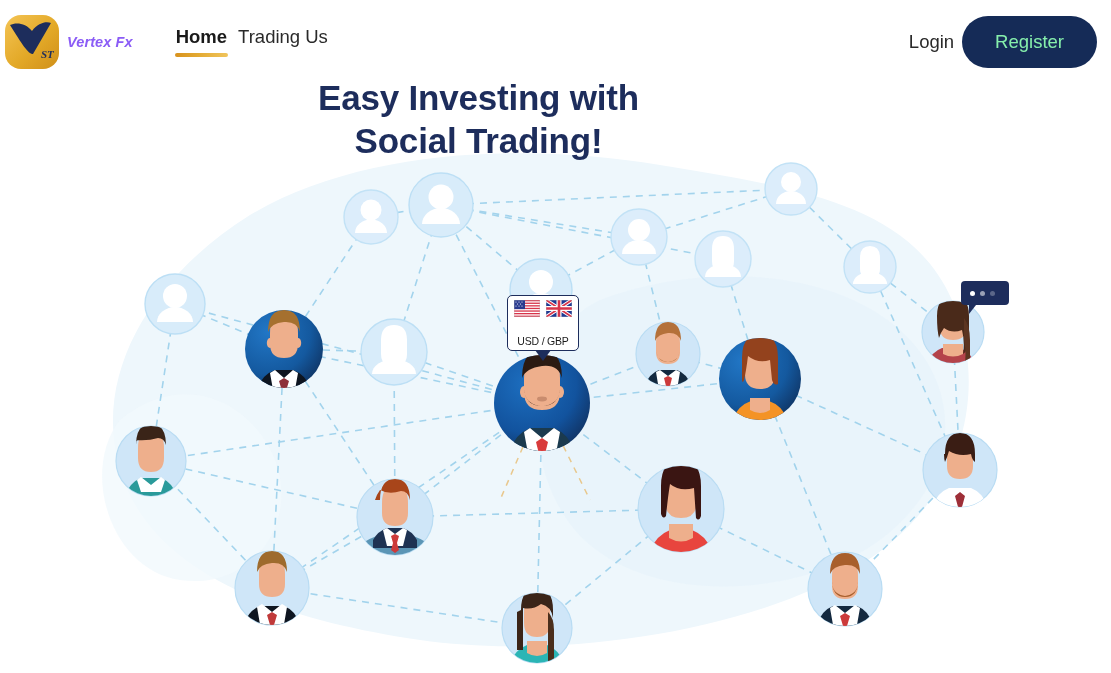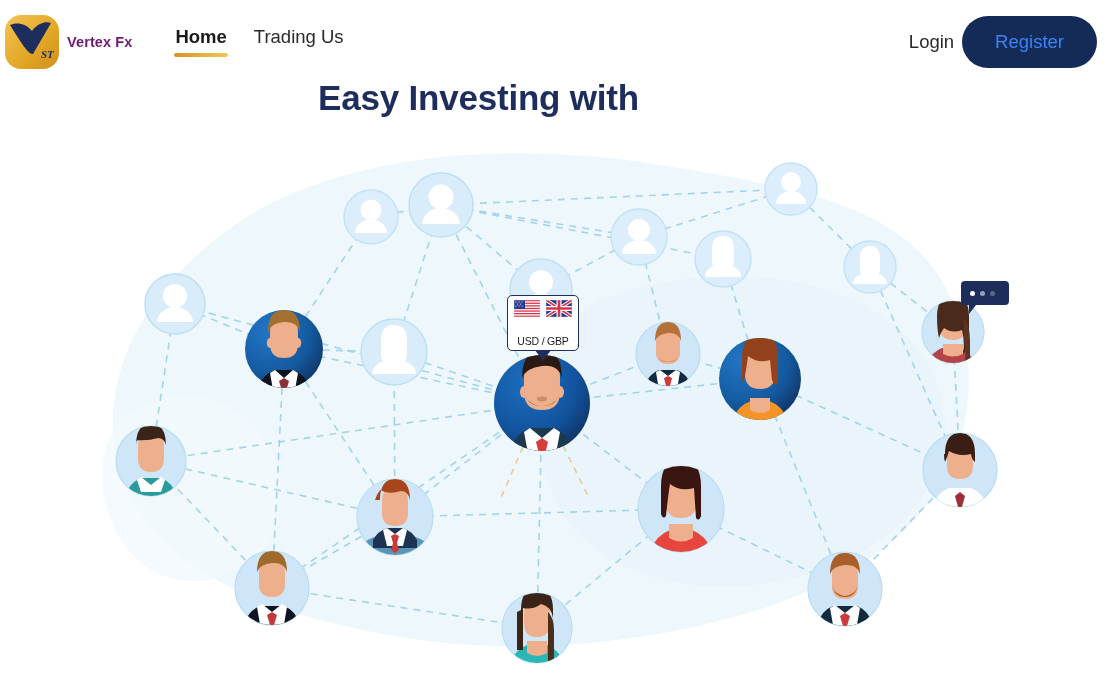--- a/index.html
+++ b/index.html
@@ -16,45 +16,45 @@
     position: absolute; top: 0; left: 0;
     width: 1111px; height: 84px;
     display: flex; align-items: center;
     z-index: 40;
     background: #ffffff;
   }
   .brand { display: flex; align-items: center; margin-left: 4px; }
   .brand-mark { width: 56px; height: 56px; flex: none; }
   .brand-text { margin-left: 7px; line-height: 1; }
   .brand-top {
-    font-size: 14.5px; font-weight: bold; color: #701a75;
-    letter-spacing: .1px; margin-bottom: 10px;
+    font-size: 14.5px; font-weight: bold; color: #8b5cf6;
+    letter-spacing: .1px; margin-bottom: 10px; font-style: italic;
   }
   .brand-main {
     font-size: 30px; font-weight: bold; color: #1d2d5c;
     letter-spacing: -.4px;
   }
 
-  .nav { display: flex; align-items: center; margin-left: 42px; gap: 25px; }
+  .nav { display: flex; align-items: center; margin-left: 42px; gap: 9px; }
   .nav-item { position: relative; padding: 2px 1px 13px 1px; cursor: pointer; }
   .nav-label { font-size: 18.5px; color: #2a2a2a; }
   .nav-item.active .nav-label { font-weight: bold; color: #1a1a1a; }
   .nav-underline {
     position: absolute; left: 0; right: 0; bottom: 4px; height: 3.5px;
     background: linear-gradient(to right, #d8921d 0%, #e3aa33 45%, #f0c45c 100%);
     border-radius: 2px;
   }
 
   .header-right {
     margin-left: auto; display: flex; align-items: center; gap: 8px;
     margin-right: 14px;
   }
   .login-link { font-size: 18.5px; color: #2a2a2a; cursor: pointer; }
   .register-btn {
-    background: #152b57; color: #3b82f6;
+    background: #152b57; color: #86efac;
     font-size: 18.5px; border: none; border-radius: 30px;
     padding: 15px 33px; cursor: pointer;
     font-family: "Liberation Sans", sans-serif;
   }
 
   
   .headline {
     position: absolute; top: 76px; left: 0; width: 957px;
     text-align: center; z-index: 30;
     color: #1d2d5c; font-size: 35px; font-weight: bold;
@@ -474,20 +474,21 @@
 
   <div class="chat-bubble">
     <span class="chat-dot d1"></span>
     <span class="chat-dot d2"></span>
     <span class="chat-dot d3"></span>
     <span class="chat-tail"></span>
   </div>
 
   <h1 class="headline">
     <span>Easy Investing with</span><br>
+    <span>Social Trading!</span>
   </h1>
 
   <header class="header">
     <a class="brand">
       <svg class="brand-mark" viewBox="0 0 56 56">
         <defs>
           <linearGradient id="goldg" x1="0" y1="0" x2="1" y2="1">
             <stop offset="0%" stop-color="#f4c455"></stop>
             <stop offset="55%" stop-color="#e3a928"></stop>
             <stop offset="100%" stop-color="#d08f18"></stop>

